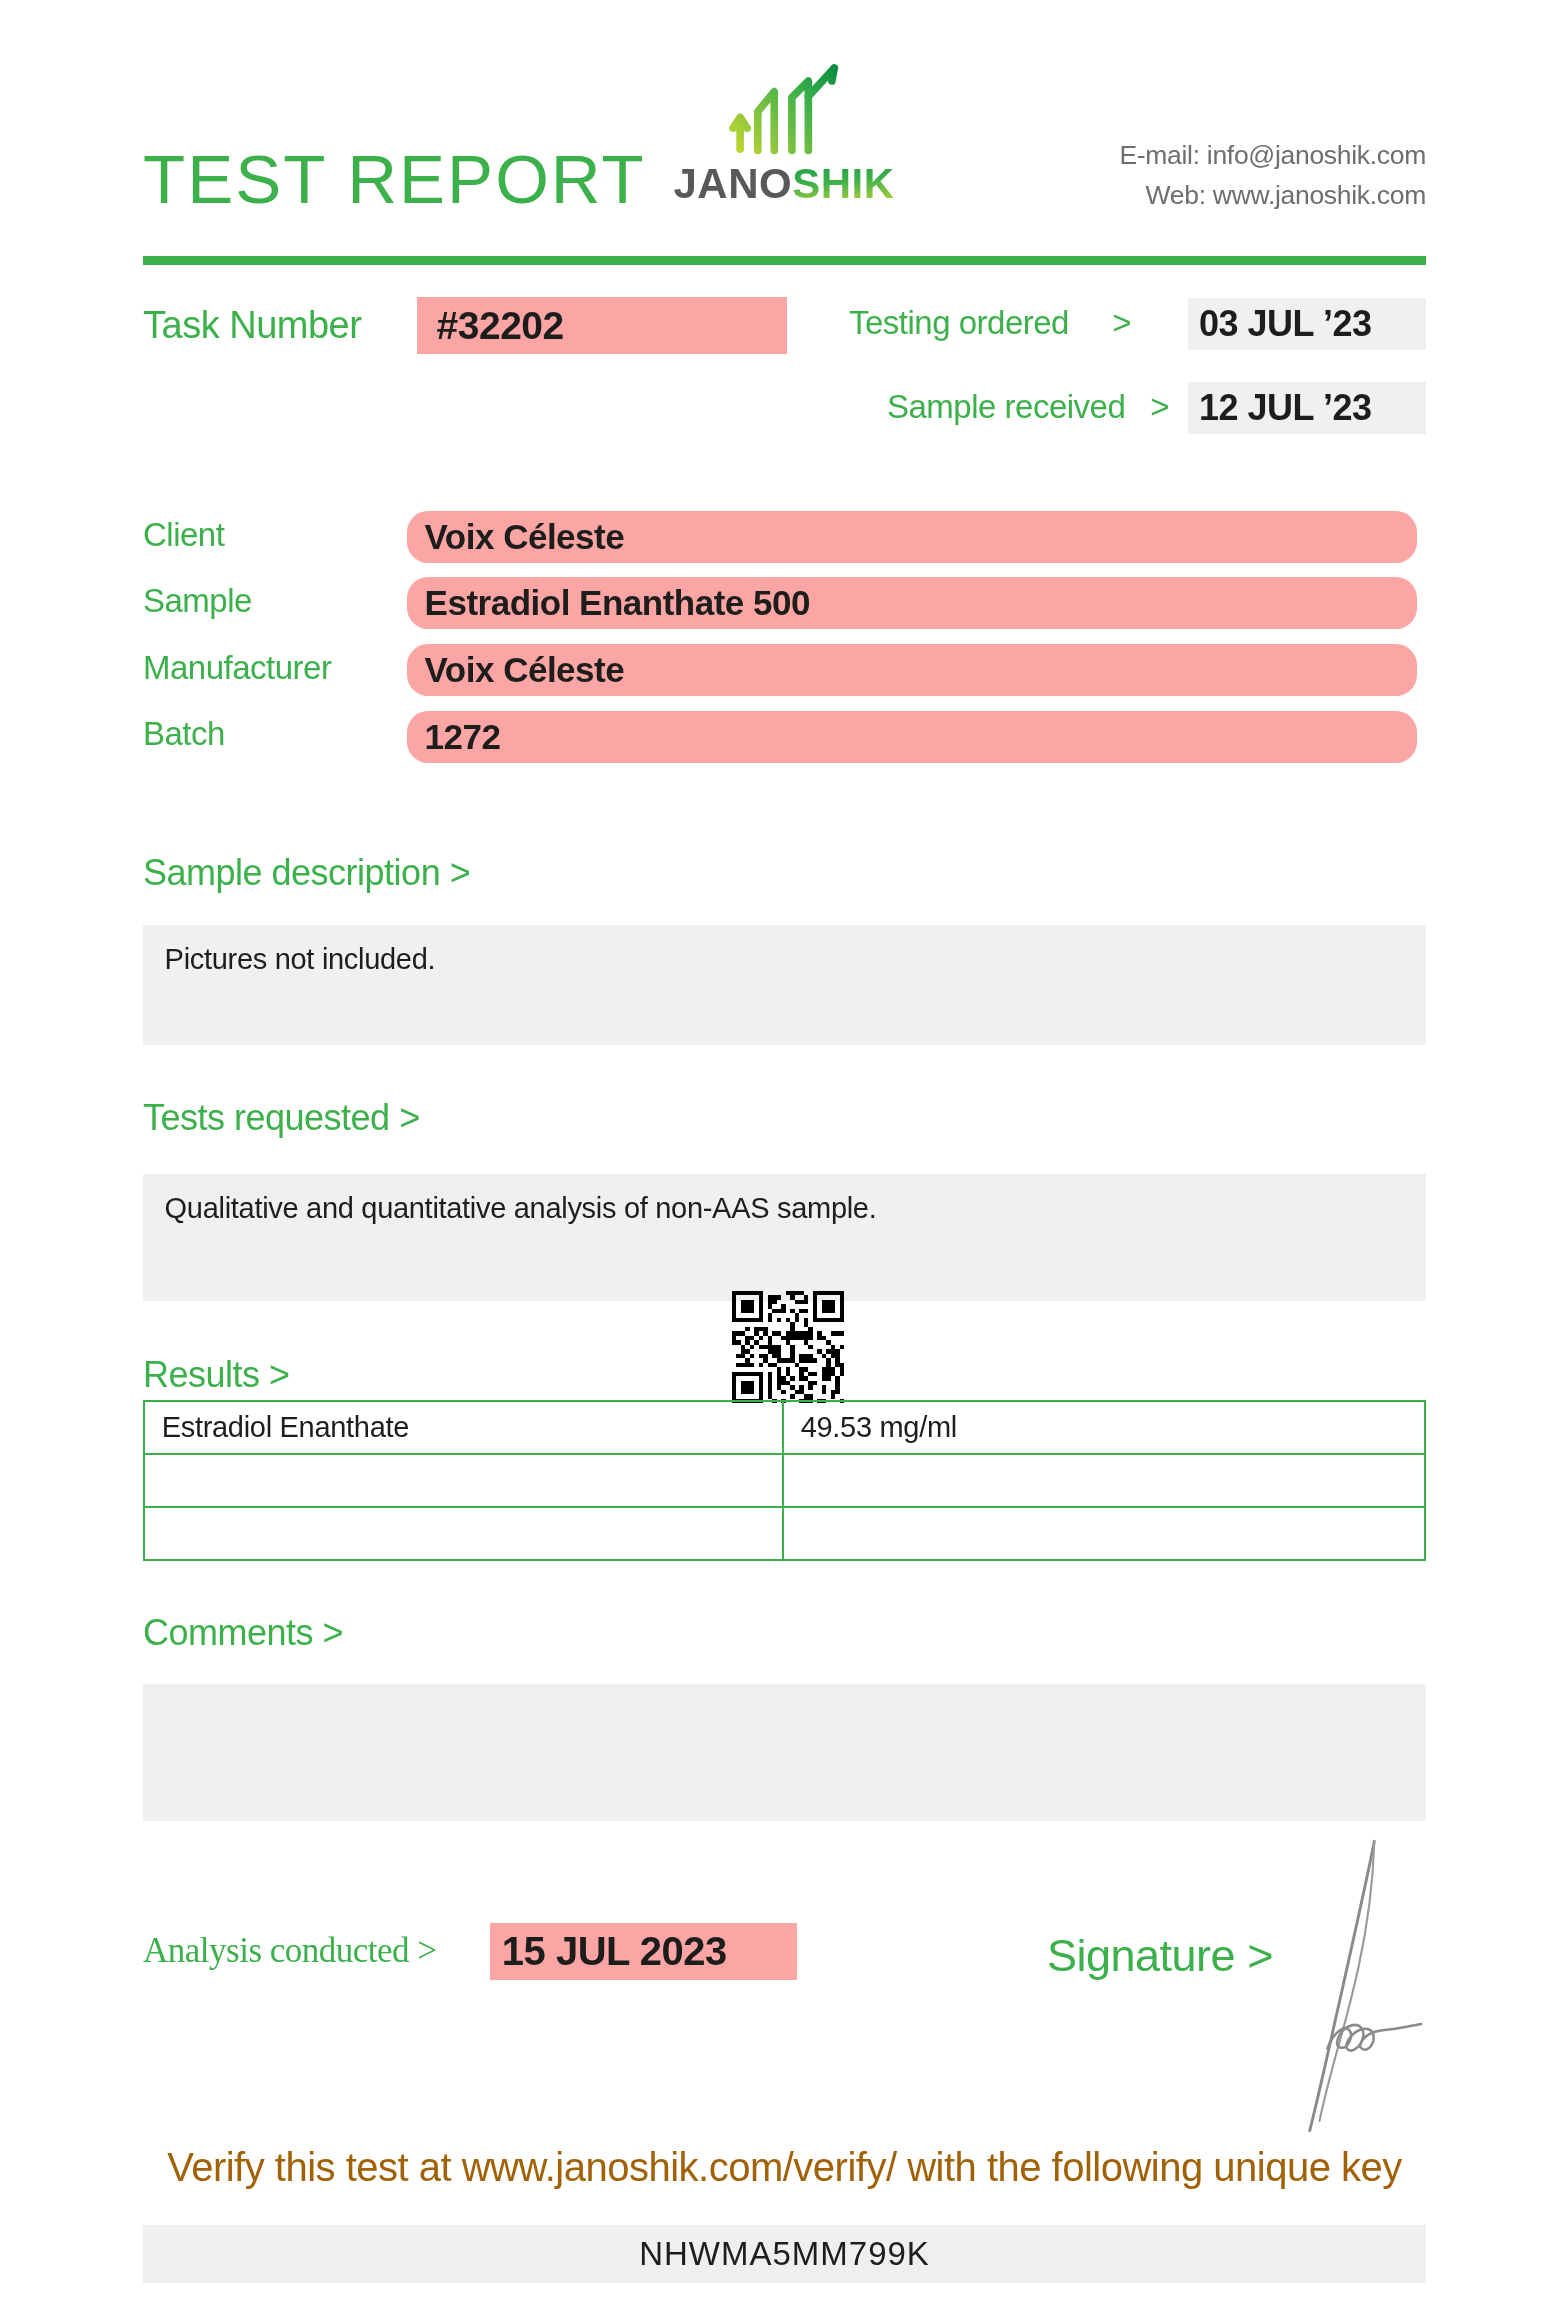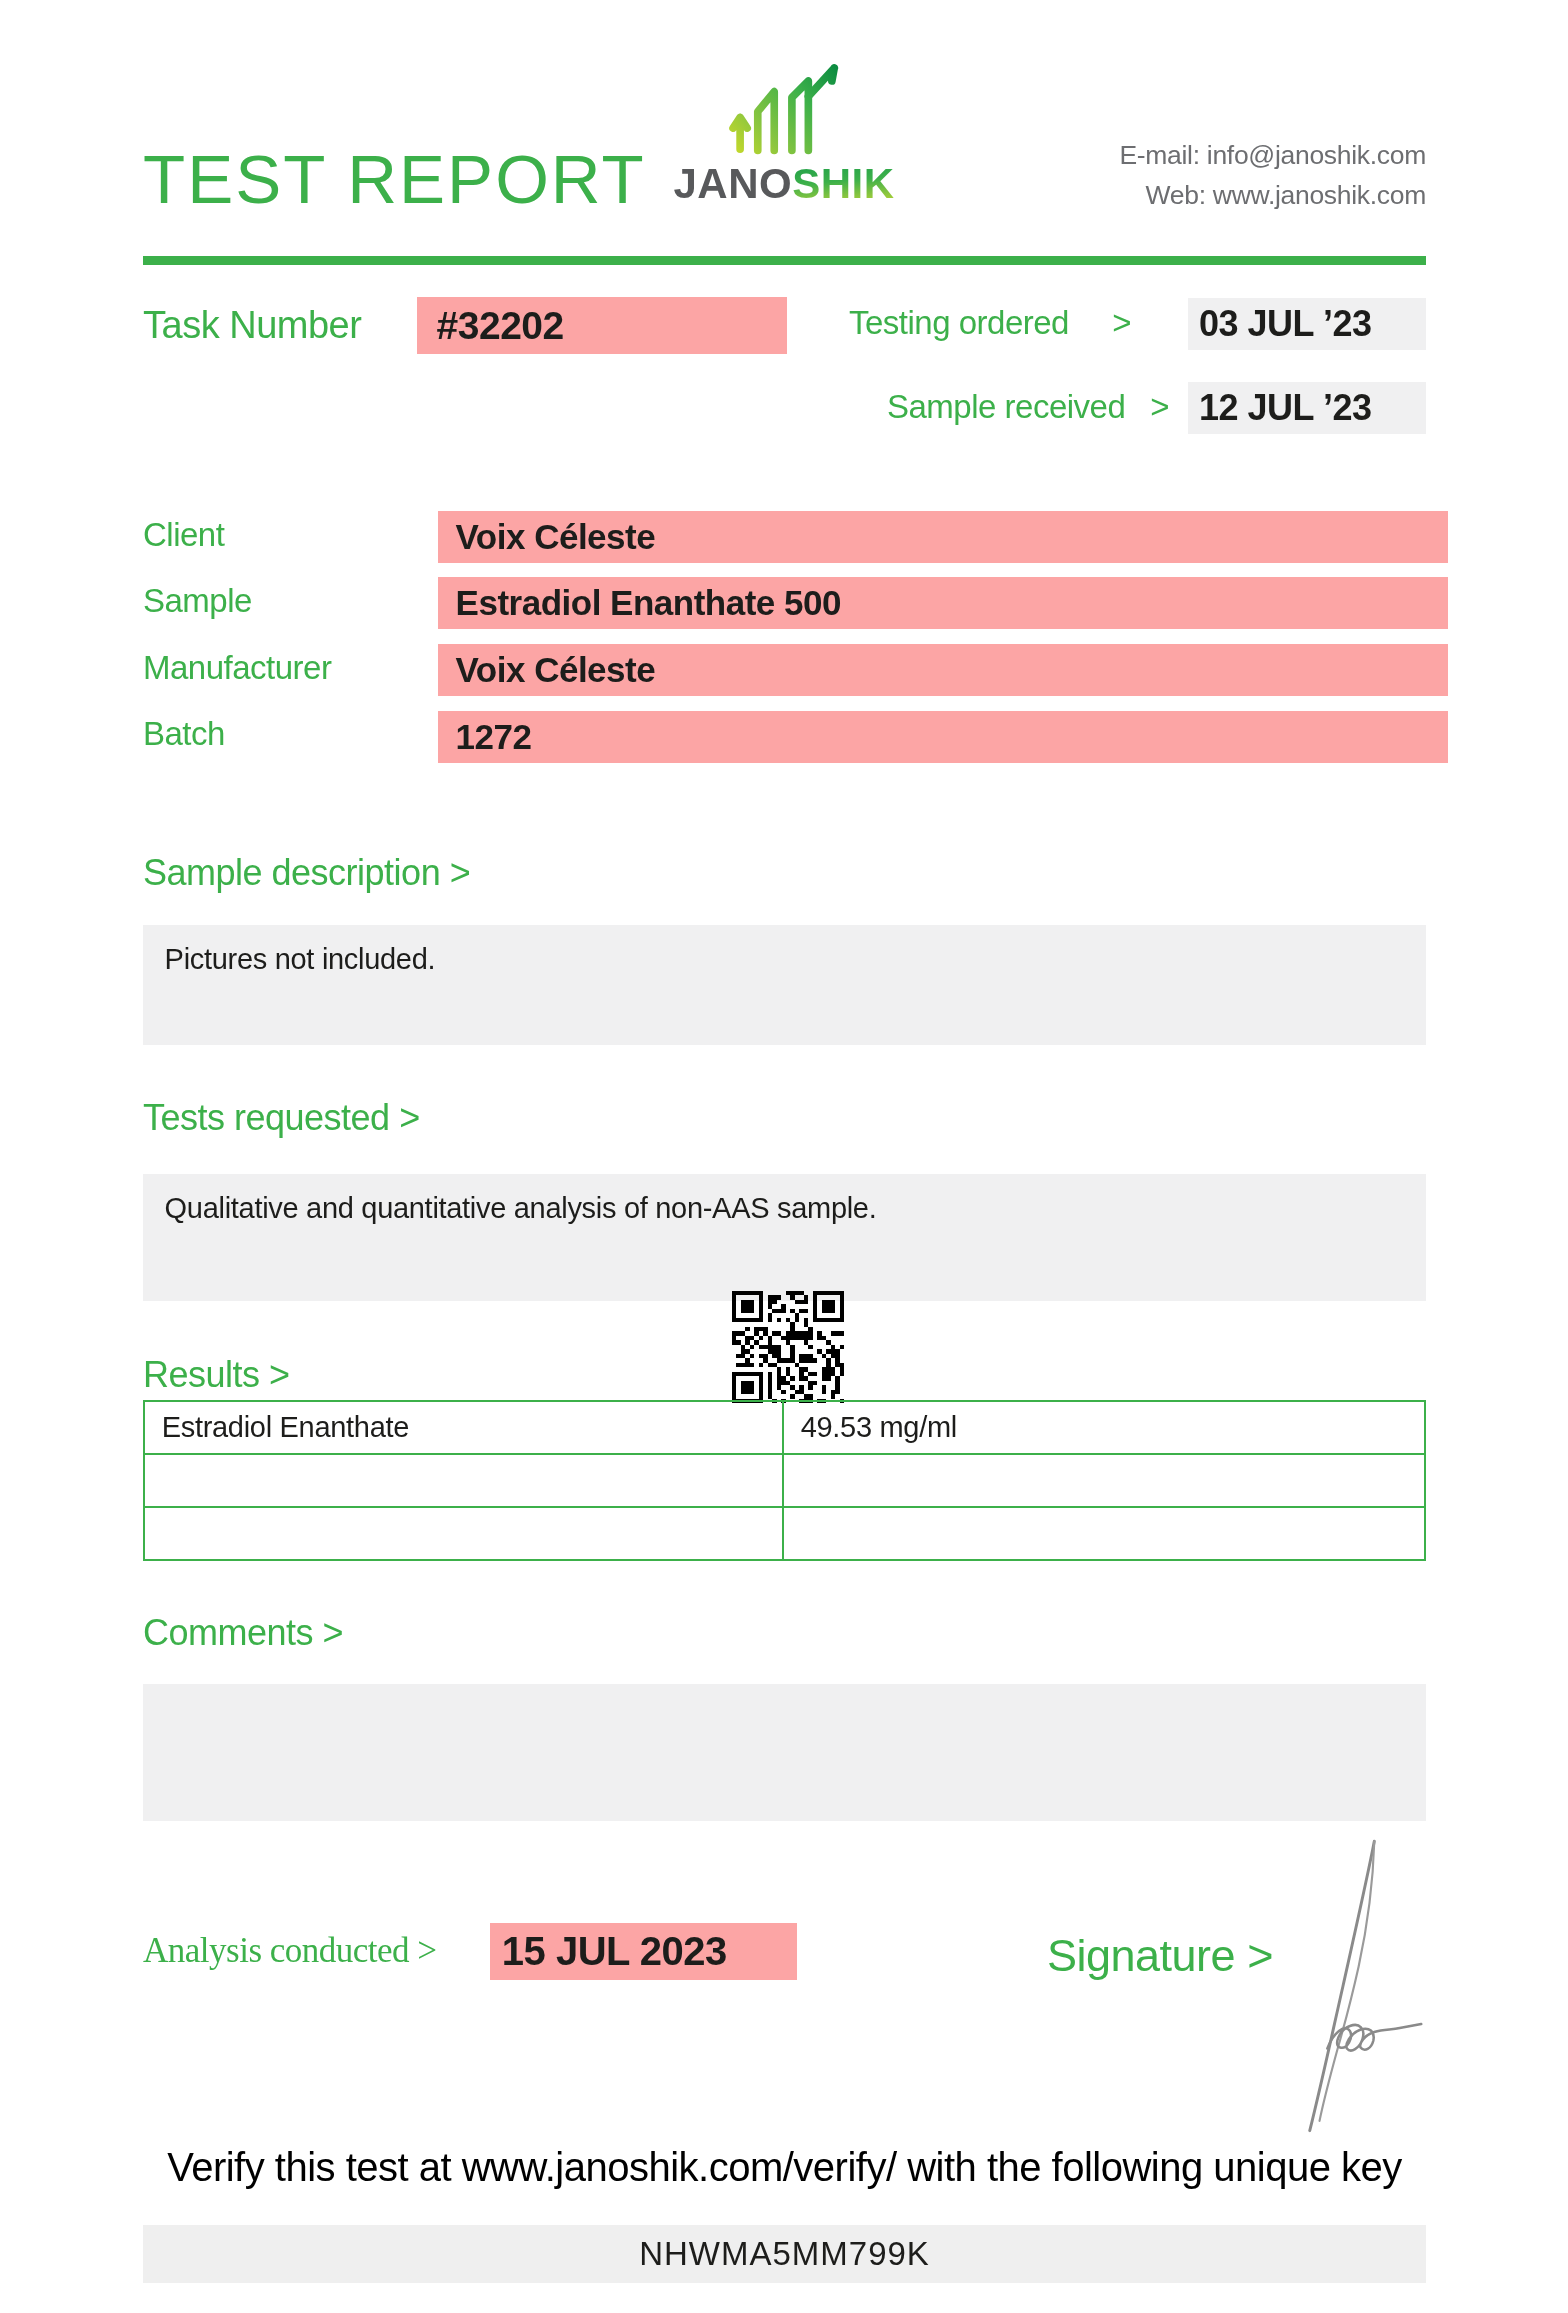--- a/index.html
+++ b/index.html
@@ -36,21 +36,21 @@
   .date-row { display:flex; justify-content:space-between; font-size:33px; color:#3cb04a; font-weight:500; letter-spacing:-0.5px; line-height:1; }
   #ordered-row { left:849px; top:306px; width:282px; }
   #received-row { left:887px; top:390px; width:282px; }
   .date-box { background:#f0f0f1; }
   #ordered-box { left:1188px; top:298px; width:238px; height:52px; }
   #received-box { left:1188px; top:382px; width:238px; height:52px; }
   .date-box .val { font-size:36px; line-height:52px; padding-left:11px; display:block; }
 
   
   .detail-label { left:143px; font-size:33px; }
-  .detail-box { left:438px; width:1010px; height:52px; }
+  .detail-box { left:407px; width:1010px; height:52px;border-radius:21px; }
   .detail-box .val { font-size:35px; line-height:52px; padding-left:17.6px; display:block; font-weight:600; }
 
   
   #sd-heading { left:143px; top:855px; font-size:36px; }
   #sd-box { left:143px; top:925px; width:1283px; height:120px; }
   #tr-heading { left:143px; top:1100px; font-size:36px; }
   #tr-box { left:143px; top:1174px; width:1283px; height:127px; }
   #results-heading { left:143px; top:1357px; font-size:36px; }
   #qr { left:732px; top:1291px; width:112px; height:112px; }
   #qr svg { display:block; width:112px; height:112px; }
@@ -62,21 +62,21 @@
 
   #comments-heading { left:143px; top:1615px; font-size:36px; }
   #comments-box { left:143px; top:1684px; width:1283px; height:137px; }
 
   
   #analysis-label { left:143px; top:1933px; font-size:35px;font-family:Liberation Serif, serif; }
   #date-box { left:490px; top:1923px; width:307px; height:57px; }
   #date-box .val { font-size:40px; line-height:57px; padding-left:11.8px; display:block; }
   #signature-label { left:1047px; top:1933px; font-size:45px; }
   #signature-svg { left:1255px; top:1831px; width:176px; height:306px; }
-  #verify-line { left:143px; top:2145px; width:1283px; text-align:center; font-size:40px; font-weight:500; letter-spacing:-0.5px; color:#000000; line-height:1.1; }
+  #verify-line { left:143px; top:2145px; width:1283px; text-align:center; font-size:40px; font-weight:500; letter-spacing:-0.5px; color:#a16207; line-height:1.1; }
   #key-box { left:143px; top:2225px; width:1283px; height:58px; background:#efefef; text-align:center; }
   #key-box .val { font-size:33px; line-height:58px; font-weight:500; letter-spacing:1px; }
 </style>
 </head>
 <body>
 
 <div id="page">
 
   <div id="title" class="abs">TEST REPORT</div>
 

